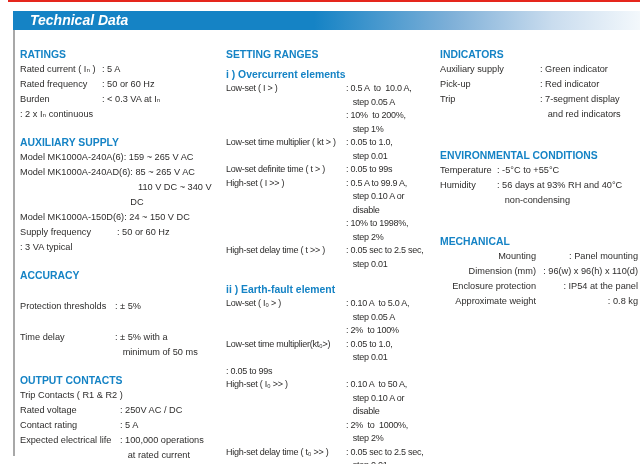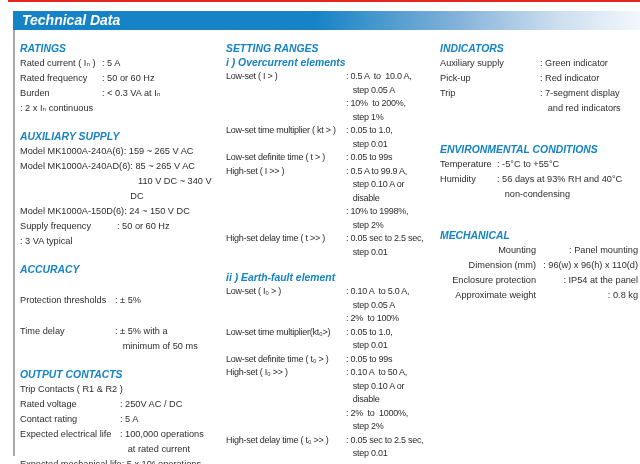--- a/index.html
+++ b/index.html
@@ -7,30 +7,31 @@
     width:640px;height:464px;position:relative;background:#ffffff;overflow:hidden;
     font-family:"Liberation Sans","DejaVu Sans",sans-serif;
     color:#2e2d2c;font-size:9.2px;
     -webkit-font-smoothing:antialiased;
   }
   .top-red-line{position:absolute;top:0;left:8px;right:0;height:2px;background:#e5261d;}
   .header-bar{
     position:absolute;top:11px;left:13px;right:0;height:19px;
     background:linear-gradient(90deg,#1583c5 0%,#1583c5 48%,#7fb0d8 70%,#c9dcee 86%,#f3f8fc 100%);
     color:#ffffff;font-weight:bold;font-style:italic;font-size:14px;line-height:19px;
-    padding-left:9px;box-sizing:border-box;
+    padding-left:17px;box-sizing:border-box;
   }
   .left-rule{position:absolute;left:13px;top:30px;width:2px;height:426px;background:#a8a8a8;}
   .col{position:absolute;top:42px;}
   .col-left{left:20px;width:203px;}
   .col-mid{left:226px;width:214px;font-size:9px;letter-spacing:-0.25px;}
   .col-right{left:440px;width:198px;}
   .section-title,.section-subtitle{
-    color:#1583c5;font-weight:bold;font-style:italic;font-size:10.4px;line-height:14px;
+    color:#1583c5;font-weight:bold;font-size:10.4px;line-height:14px;
     letter-spacing:0;
+    margin-top:6px;
   }
   .row{display:grid;}
   .col-left .row{line-height:15px;}
   .col-mid .row{line-height:13.5px;}
   .col-right .row{line-height:15px;}
   .spec-value{white-space:pre-wrap;}
   .col-left .section{margin-bottom:14px;}
   .col-right .section{margin-bottom:27px;}
   .col-mid .section-earth-fault{margin-top:12px;}
   .section-ratings .row{grid-template-columns:minmax(82px,max-content) 1fr;}
@@ -173,21 +174,20 @@
         <span class="spec-value">: 0.10 A  to 5.0 A,
    step 0.05 A
 : 2%  to 100%</span>
       </div>
       <div class="row">
         <span class="spec-label">Low-set time multiplier(kt₀&gt;)</span>
         <span class="spec-value">: 0.05 to 1.0,
    step 0.01</span>
       </div>
       <div class="row">
-        <span class="spec-label">Low-set definite time ( t₀ &gt; )</span>
         <span class="spec-value">: 0.05 to 99s</span>
       </div>
       <div class="row">
         <span class="spec-label">High-set ( I₀ &gt;&gt; )</span>
         <span class="spec-value">: 0.10 A  to 50 A,
    step 0.10 A or
    disable
 : 2%  to  1000%,
    step 2%</span>
       </div>

